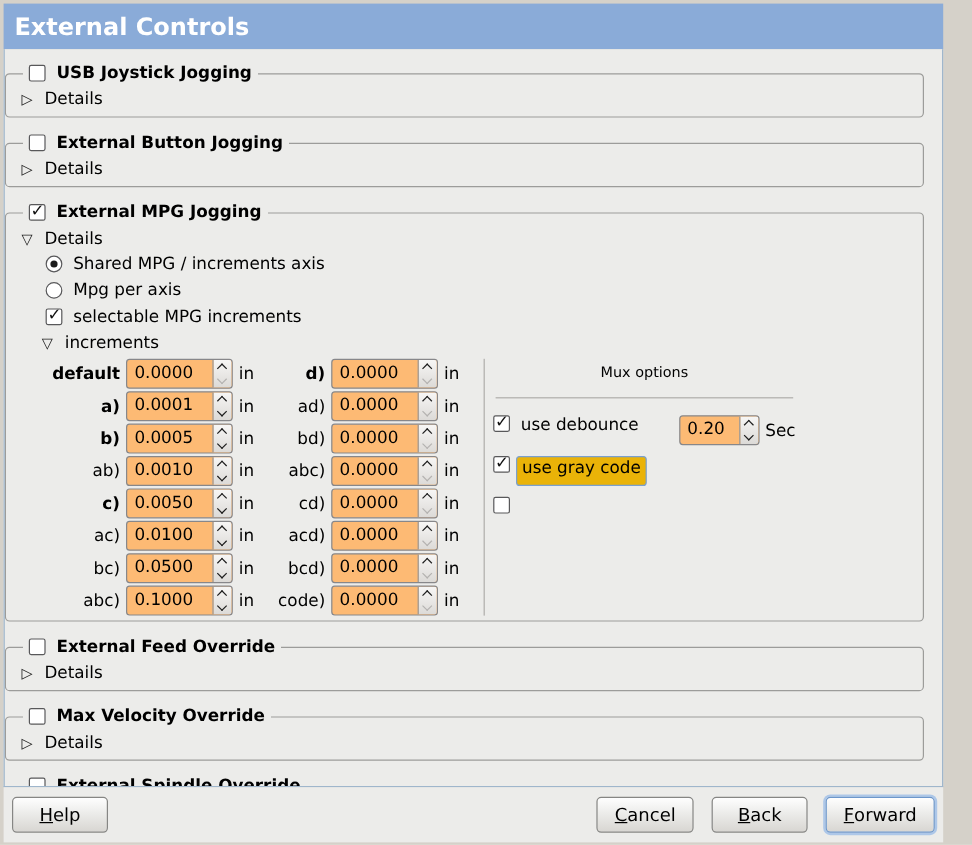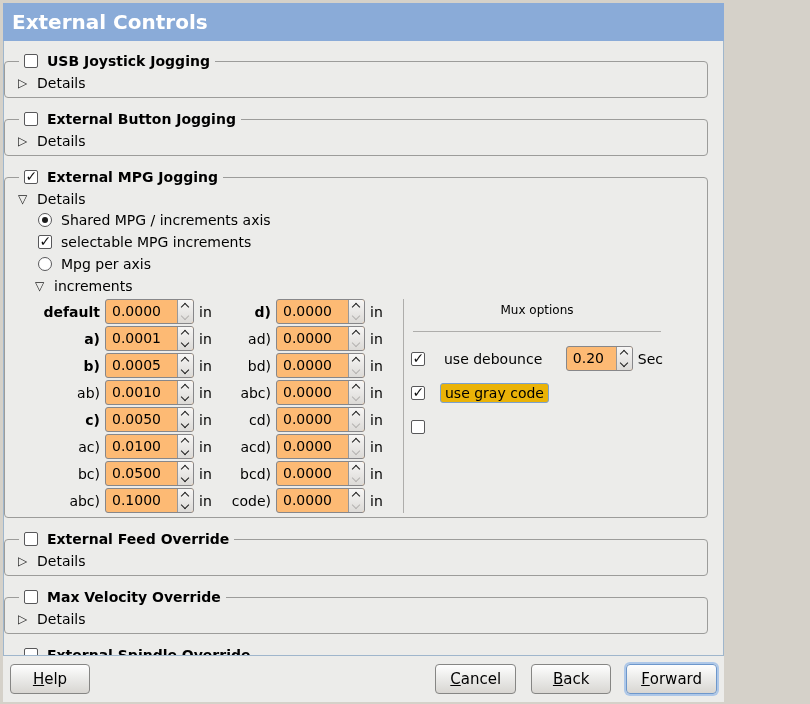--- a/index.html
+++ b/index.html
@@ -1,20 +1,20 @@
 <!DOCTYPE html>
 <html><head>
 <meta charset="utf-8">
 <style>
   html,body{margin:0;padding:0;}
   body{
     width:810px;height:704px;background:#d5d1c9;position:relative;overflow:hidden;
     font-family:"DejaVu Sans","Liberation Sans",sans-serif;color:#000;
   }
-  .win{position:absolute;top:3px;left:3px;width:721px;height:699px;display:flex;flex-direction:column;}
+  .win{position:absolute;top:3px;left:3px;width:783px;height:699px;display:flex;flex-direction:column;}
   .titlebar{
     height:38px;flex:0 0 38px;background:#8aabd8;color:#fff;
     font-size:20px;font-weight:bold;display:flex;align-items:center;padding-left:9px;
   }
   .content{
     flex:1;background:#ececea;border:1px solid #9fb6cc;border-top:none;
     padding:12px 15px 6px 0;overflow:hidden;
   }
   .actions{
     flex:0 0 46px;display:flex;align-items:center;padding:0 7px;gap:15px;background:#ececea;
@@ -62,21 +62,21 @@
   }
   .glabel{font-size:14px;text-align:right;white-space:nowrap;}
   .glabel.b{font-weight:bold;}
   .unit{font-size:14px;}
   .vsep{width:1px;background:#aeadab;margin:0 7px 0 16px;}
 
   
   .mux{width:252px;padding-top:1px;}
   .mux-title{font-size:12px;text-align:center;margin:3px 0 14px 0;}
   .hsep{height:1px;background:#aeadab;margin:0 2px 14px 2px;}
-  .muxrow{display:flex;align-items:center;gap:19px;margin-bottom:9px;min-height:25px;}
+  .muxrow{display:flex;gap:9px;margin-bottom:9px;min-height:25px;}
   .muxrow .opt-label{font-size:14px;}
   .focushl{background:#eab308;border:1px solid #7aa0cf;border-radius:3px;padding:1px 4px;margin-left:-4px;}
   .sec-group{display:flex;align-items:center;gap:5px;margin-left:auto;}
 
   
   .btn{
     height:30px;min-width:80px;box-sizing:border-box;padding:0 14px;
     border:1px solid #868684;border-radius:4px;
     background:linear-gradient(#fefefe,#ececea 45%,#d8d6d2);
     font-size:15px;display:flex;align-items:center;justify-content:center;white-space:nowrap;
@@ -127,26 +127,26 @@
         <span class="tri">▽</span>
         <span class="exp-label">Details</span>
       </div>
 
       <div class="mpg-body">
         <div class="optrow">
           <span class="radio selected"></span>
           <span class="opt-label">Shared MPG / increments axis</span>
         </div>
         <div class="optrow">
+          <span class="radio"></span>
+          <span class="opt-label">Mpg per axis</span>
+        </div>
+        <div class="optrow">
           <span class="cb checked"></span>
           <span class="opt-label">selectable MPG increments</span>
-        </div>
-        <div class="optrow">
-          <span class="radio"></span>
-          <span class="opt-label">Mpg per axis</span>
         </div>
         <div class="exprow" style="margin-left:-5px;">
           <span class="tri">▽</span>
           <span class="exp-label">increments</span>
         </div>
 
         <div class="gridwrap">
           <div class="incgrid">
 
             <span class="glabel b">default</span>

